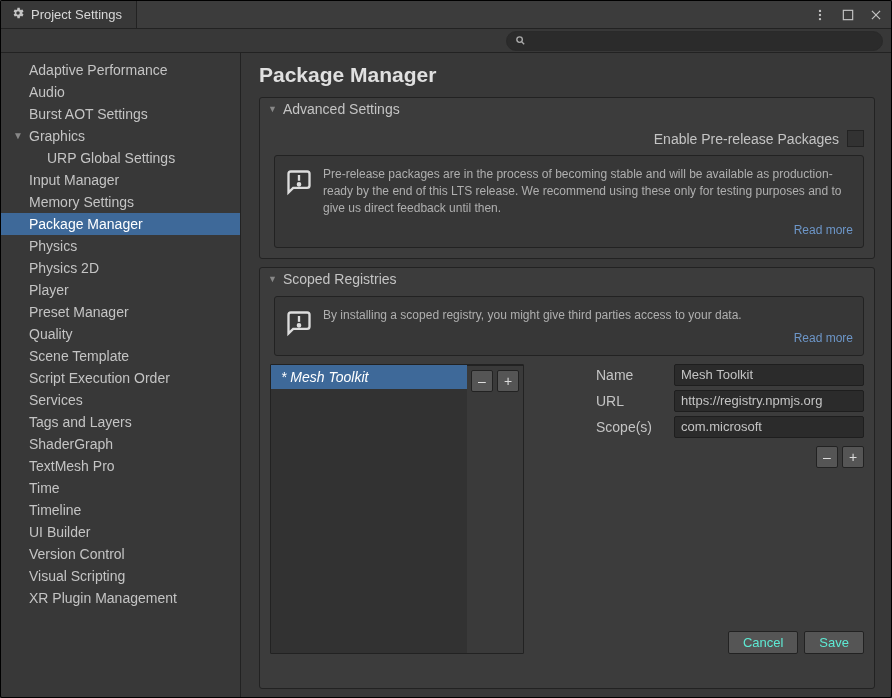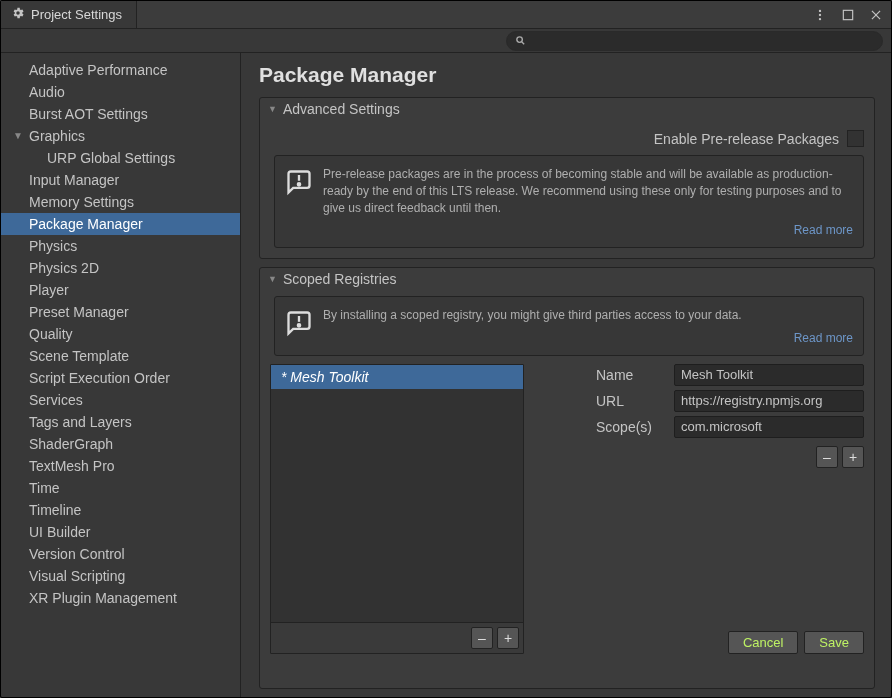--- a/index.html
+++ b/index.html
@@ -64,35 +64,35 @@
     .panel-body { padding:6px 10px 10px 10px; }
     .checkbox-row { display:flex; align-items:center; gap:8px; padding:4px 0 8px 10px; font-size:14px;justify-content:flex-end; }
     .checkbox { width:17px; height:17px; border:1px solid #222; background:#323232; }
     .info-box { display:flex; gap:10px; border:1px solid #222; border-radius:3px;
       background:#373737; padding:10px 10px 8px 10px; margin-left:4px; }
     .info-icon { flex:0 0 28px; height:28px; margin-top:2px; }
     .info-body { flex:1; font-size:12px; color:#afafaf; line-height:1.4; position:relative; }
     .readmore { color:#6d96c8; font-size:12px; text-align:right; display:block; margin-top:6px; cursor:pointer; }
     .registry-row { display:flex; gap:8px; margin-top:8px; }
     .registry-list { flex:0 0 254px; border:1px solid #222; background:#323232; border-radius:1px;
-      display:flex; flex-direction:column; height:290px; }
+      display:flex; flex-direction:row; height:290px; }
     .reg-list-body { flex:1; }
     .reg-item { padding:4px 10px; font-style:italic; color:#fff; background:#3e6999; font-size:14px; }
     .reg-list-footer { display:flex; justify-content:flex-end; gap:4px; padding:4px; background:#3a3a3a; border-top:1px solid #222; }
     .sqbtn { width:22px; height:22px; border:1px solid #222; background:#555;
       color:#ddd; display:flex; align-items:center; justify-content:center;
       font-size:14px; border-radius:2px; cursor:pointer; font-family:inherit; }
     .registry-form { flex:1; display:flex; flex-direction:column; gap:4px;align-items:flex-end; }
     .form-row { display:flex; align-items:center; gap:10px; }
     .form-row label { flex:0 0 68px; font-size:14px; color:#c4c4c4; }
     .form-row input { flex:1; background:#2b2b2b; border:1px solid #1e1e1e;
       color:#c4c4c4; padding:3px 6px; font-size:13px; border-radius:2px; outline:none; height:22px; }
     .scope-btn-row { display:flex; gap:4px; justify-content:flex-end; margin-top:4px; }
     .form-footer { margin-top:auto; padding-top:10px; display:flex; gap:6px; justify-content:flex-end; }
-    .btn { padding:3px 14px; background:#555; border:1px solid #222; color:#bef264;
+    .btn { padding:3px 14px; background:#555; border:1px solid #222; color:#5eead4;
       font-size:13px; border-radius:2px; cursor:pointer; font-family:inherit; }
   </style>
 </head>
 <body>
 
 <div class="titlebar">
   <div class="tab">
     <span>
       <svg width="14" height="14" viewBox="0 0 24 24" fill="#c4c4c4">
           <path d="M19.4 13a7.5 7.5 0 000-2l2.1-1.6-2-3.4-2.5 1a7.6 7.6 0 00-1.8-1L15 3h-4l-.3 2.9a7.6 7.6 0 00-1.8 1l-2.4-1-2 3.4L6.6 11a7.5 7.5 0 000 2l-2.1 1.6 2 3.4 2.4-1a7.6 7.6 0 001.8 1L11 21h4l.3-2.9a7.6 7.6 0 001.8-1l2.4 1 2-3.4zM12 15a3 3 0 110-6 3 3 0 010 6z"></path>

